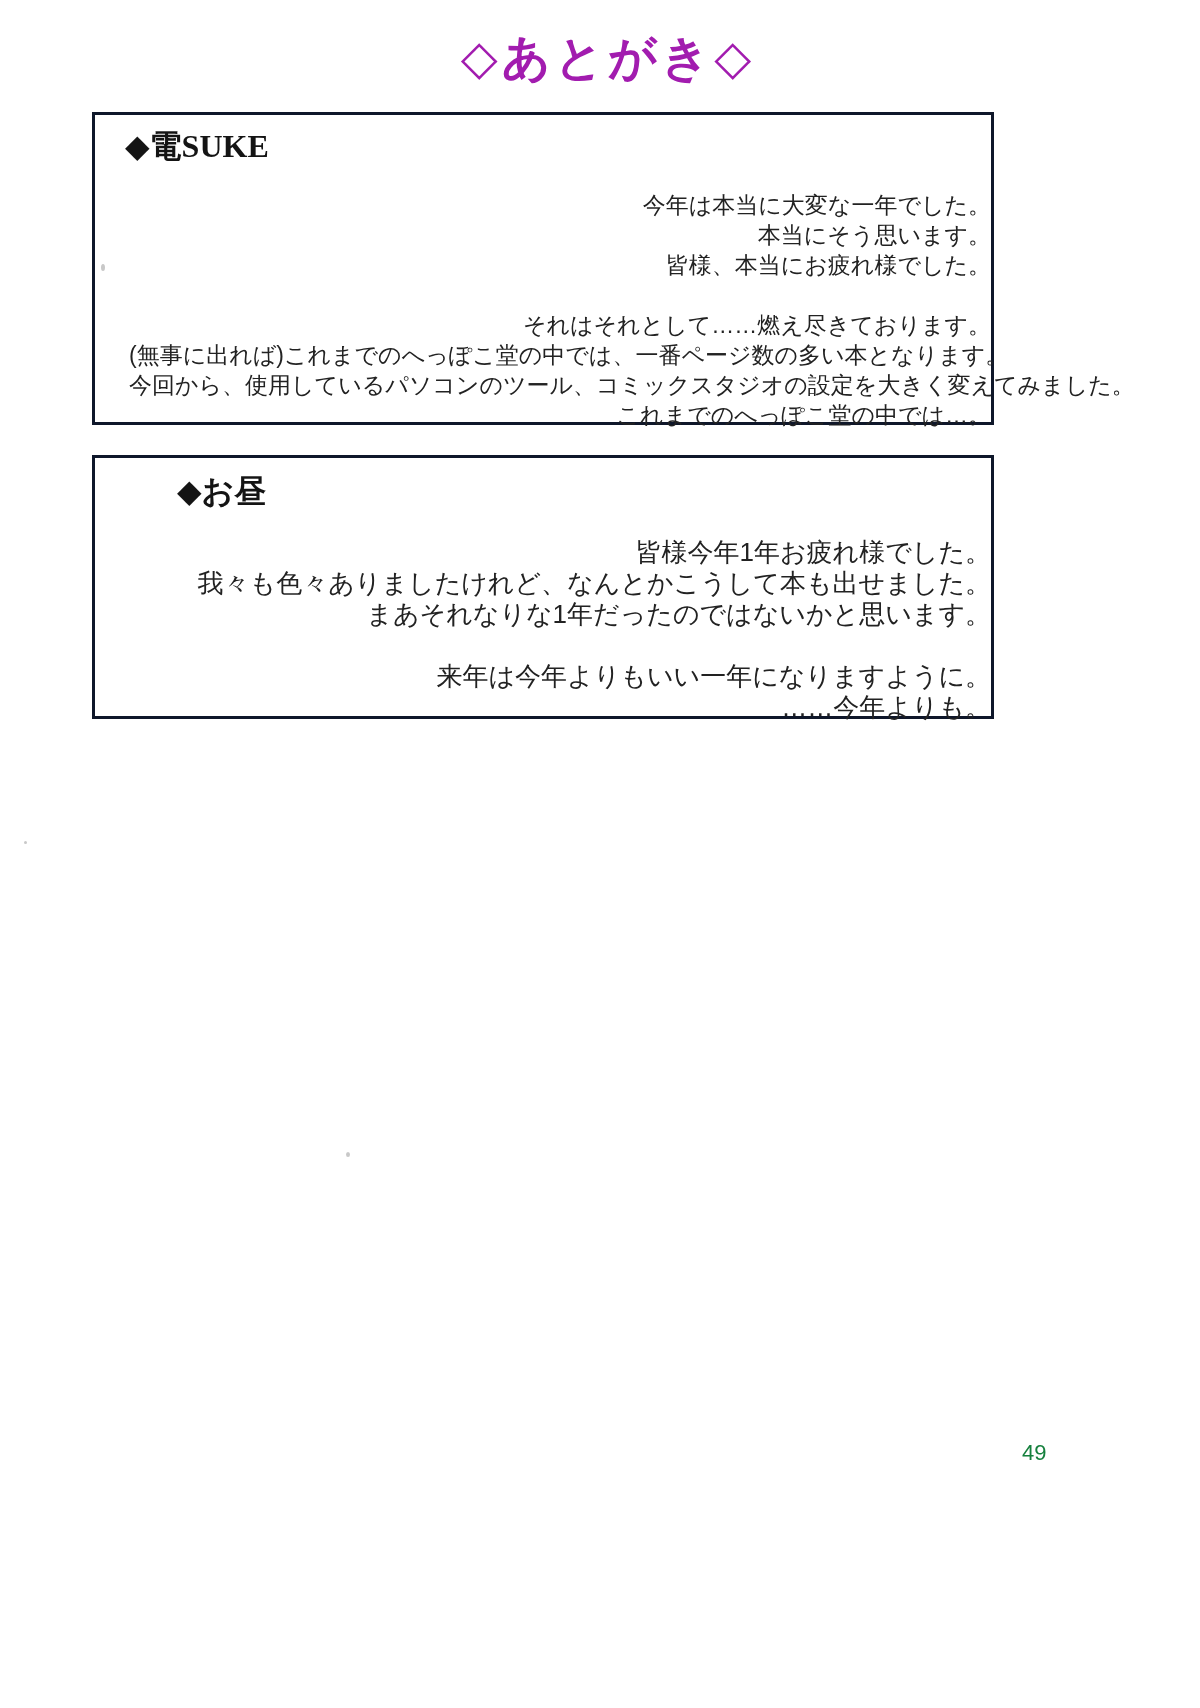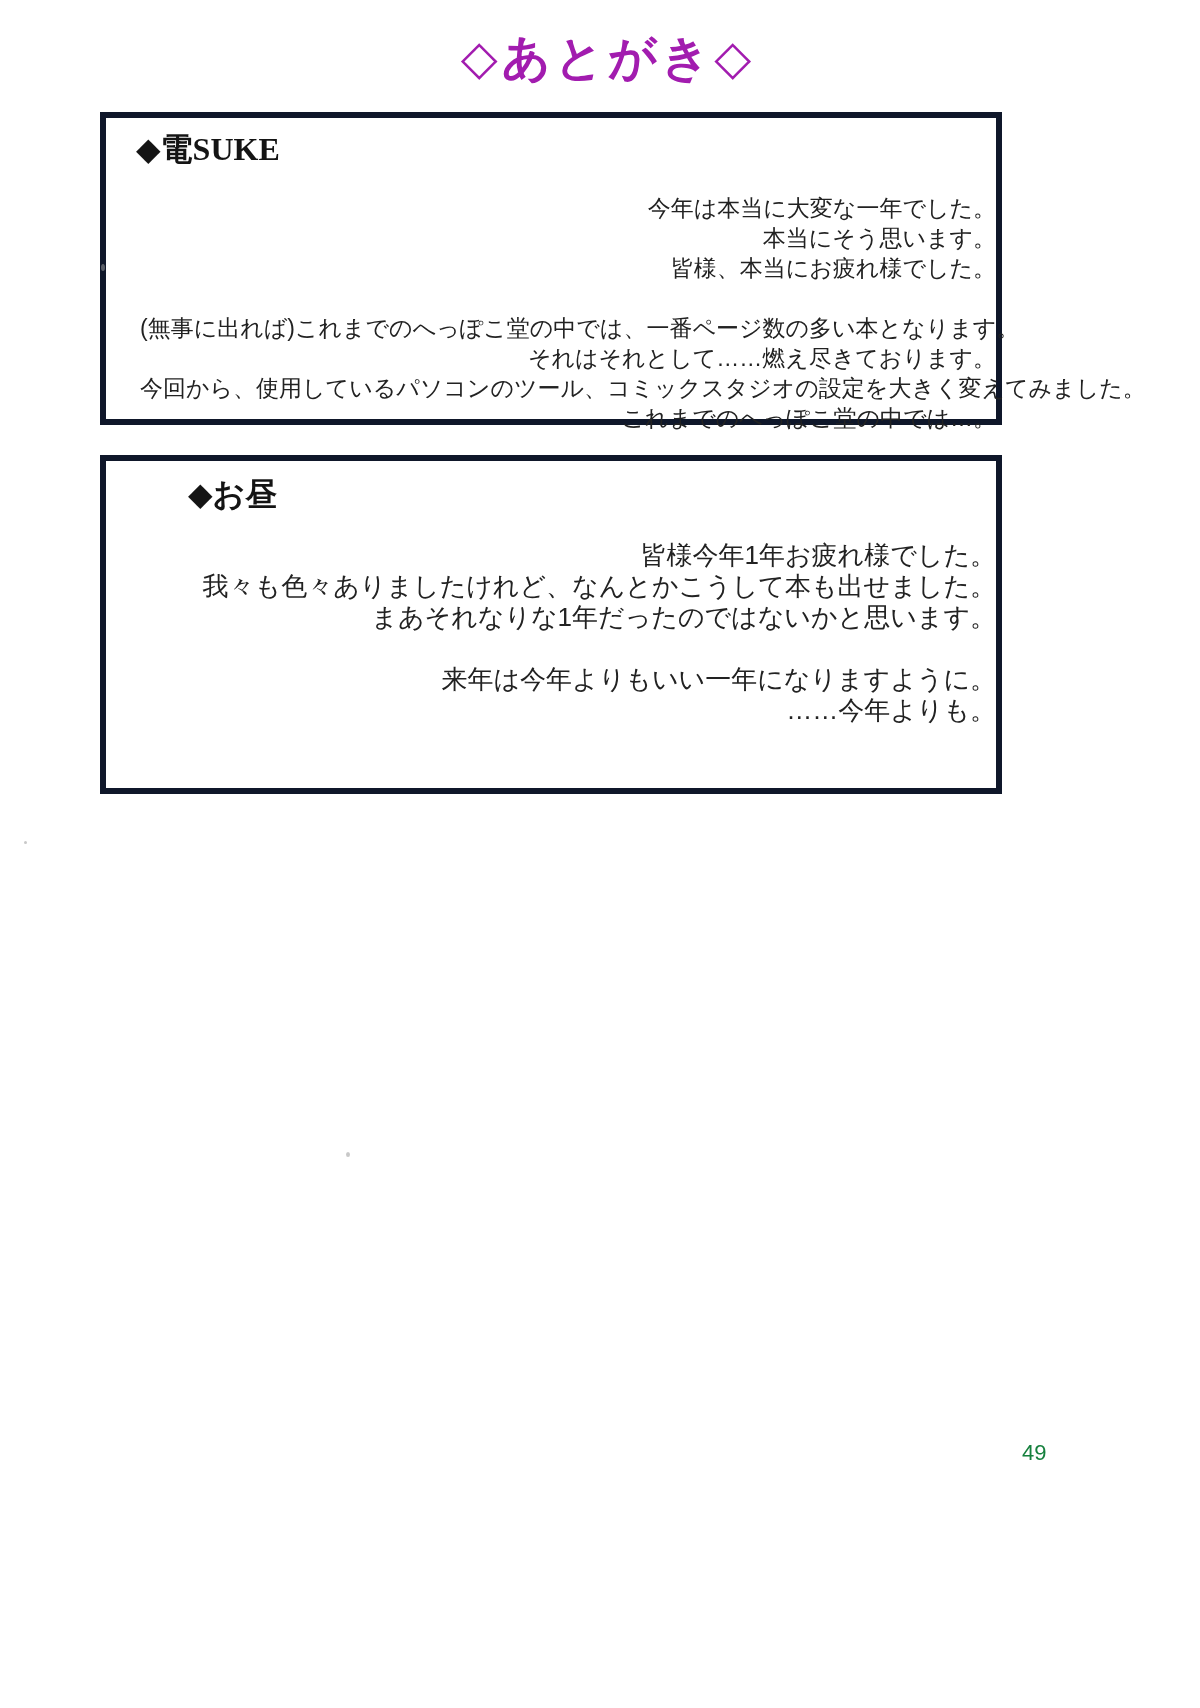--- a/index.html
+++ b/index.html
@@ -22,33 +22,33 @@
     width: 100%;
     text-align: center;
     font-family: "Liberation Serif", "DejaVu Serif", serif;
     font-size: 48px;
     font-weight: 600;
     letter-spacing: 4px;
     color: #a21caf;
   }
   .section-box {
     position: absolute;
-    left: 100px;
+    left: 92px;
     width: 902px;
-    border: 6px solid #0f172a;
+    border: 3px solid #0f172a;
     background: #ffffff;
     box-sizing: border-box;
   }
   .box-densuke {
     top: 112px;
     height: 313px;
   }
   .box-ohiru {
     top: 455px;
-    height: 339px;
+    height: 264px;
   }
   .section-heading {
     font-family: "Liberation Serif", "DejaVu Serif", serif;
     font-size: 32px;
     font-weight: 600;
     color: #141414;
     line-height: 1.1;
   }
   .box-densuke .section-heading {
     margin: 14px 0 0 30px;
@@ -102,22 +102,22 @@
 
 <div class="page-title">◇あとがき◇</div>
 
 <div class="section-box box-densuke">
   <div class="section-heading">◆電SUKE</div>
   <div class="section-body">
     <div class="text-line">今年は本当に大変な一年でした。</div>
     <div class="text-line">本当にそう思います。</div>
     <div class="text-line">皆様、本当にお疲れ様でした。</div>
     <div class="para-gap"></div>
+    <div class="text-line">それはそれとして……燃え尽きております。</div>
     <div class="text-line">(無事に出れば)これまでのへっぽこ堂の中では、一番ページ数の多い本となります。</div>
-    <div class="text-line">それはそれとして……燃え尽きております。</div>
     <div class="text-line">今回から、使用しているパソコンのツール、コミックスタジオの設定を大きく変えてみました。</div>
     <div class="text-line">これまでのへっぽこ堂の中では…。</div>
   </div>
 </div>
 
 <div class="section-box box-ohiru">
   <div class="section-heading">◆お昼</div>
   <div class="section-body">
     <div class="text-line">皆様今年1年お疲れ様でした。</div>
     <div class="text-line">我々も色々ありましたけれど、なんとかこうして本も出せました。</div>

